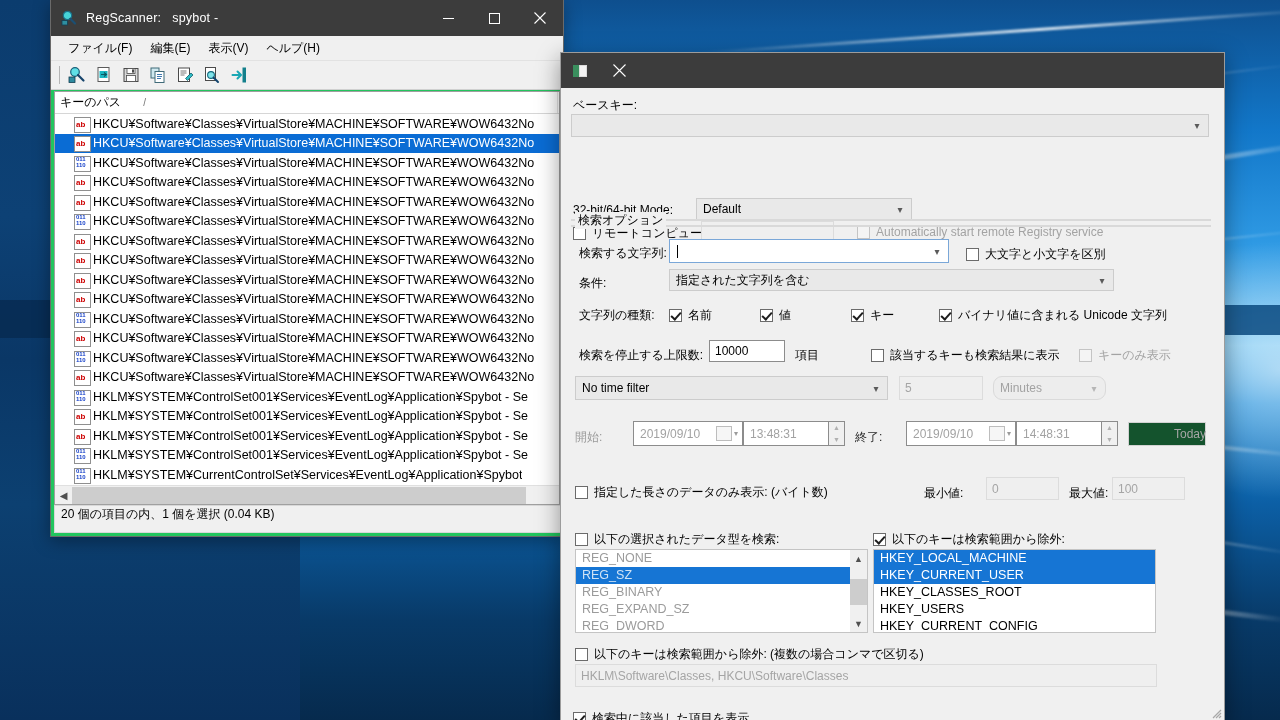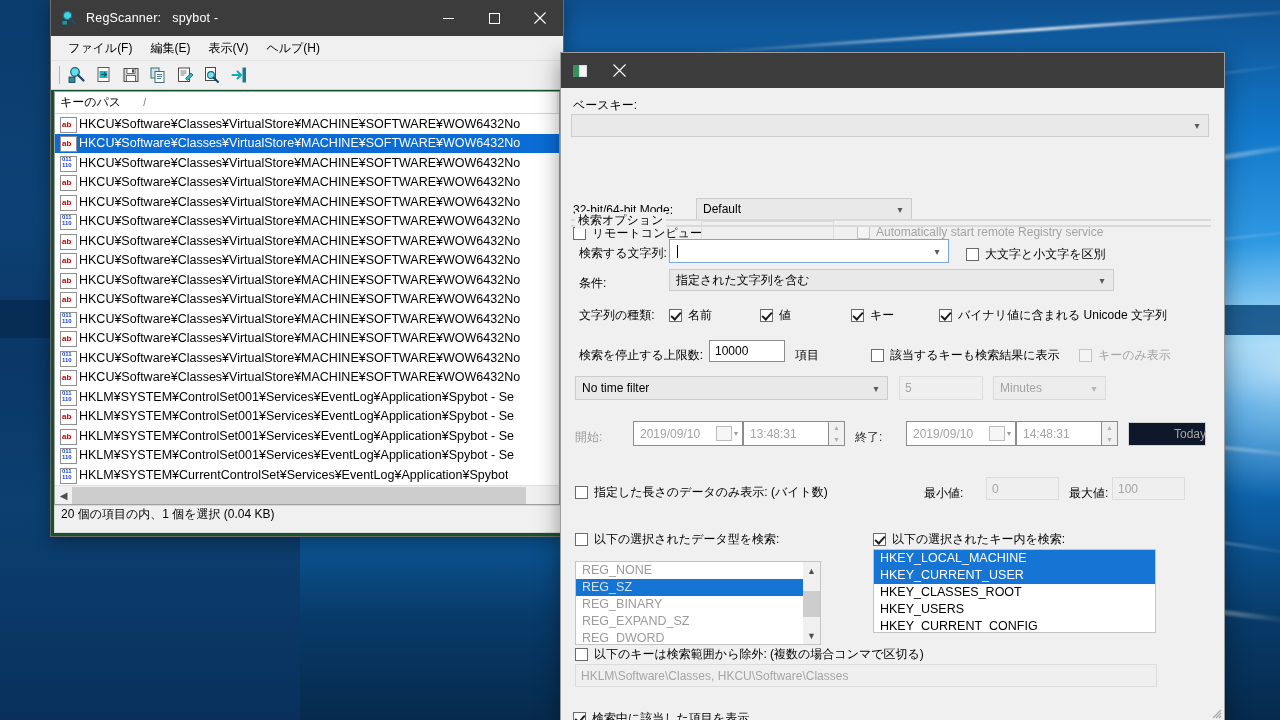--- a/index.html
+++ b/index.html
@@ -29,21 +29,21 @@
   .wp-r5{left:840px;top:430px;width:470px;height:4px;transform:rotate(6deg);}
   .wp-r6{left:880px;top:520px;width:420px;height:3px;transform:rotate(9deg);opacity:.8;}
   .wp-r7{left:930px;top:596px;width:360px;height:5px;transform:rotate(7deg);}
   .wp-glow{position:absolute;left:1120px;top:240px;width:320px;height:260px;
     background:radial-gradient(ellipse at center,rgba(255,255,255,.55) 0%,rgba(255,255,255,0) 70%);}
   .wp-darkband{position:absolute;left:300px;top:305px;width:980px;height:30px;
     background:#0b4a80;opacity:.85;}
 
   
   #main-window{position:absolute;left:50px;top:0;width:512px;height:536px;
-    background:#14532d;border:1px solid #6a6a6a;border-top:none;
+    background:#22c55e;border:1px solid #6a6a6a;border-top:none;
     box-shadow:0 4px 16px rgba(0,0,0,.35);}
   .titlebar{height:36px;background:#3c3c3c;display:flex;align-items:center;}
   .tb-icon{width:16px;height:16px;margin-left:10px;margin-right:9px;position:relative;flex:none;}
   .tb-title{color:#fff;font-size:12.5px;letter-spacing:.2px;white-space:pre;flex:1;}
   .tb-btns{display:flex;height:36px;}
   .tb-btn{width:46px;height:36px;display:flex;align-items:center;justify-content:center;}
   .tb-btn svg{display:block;}
 
   .menubar{height:24px;background:#f0f0f0;display:flex;align-items:center;padding-left:8px;
     border-bottom:1px solid #e2e2e2;}
@@ -54,21 +54,21 @@
   .tbtn{width:24px;height:24px;display:flex;align-items:center;justify-content:center;}
   .tsep{width:1px;height:18px;background:#b5b5b5;margin:0 2px;}
 
   .listhost{position:absolute;left:3px;top:91px;width:504px;height:412px;
     background:#fff;border:1px solid #a0a0a0;overflow:hidden;}
   .colhdr{height:21px;background:#fff;border-bottom:1px solid #d6d6d6;display:flex;align-items:center;}
   .colcell{padding-left:5px;font-size:12px;display:flex;align-items:center;gap:22px;
     height:21px;border-right:1px solid #e4e4e4;box-sizing:border-box;}
   .sortarrow{color:#777;font-size:10px;}
   .rows{height:371px;overflow:hidden;}
-  .row{height:19.5px;display:flex;align-items:center;white-space:nowrap;padding-left:5px;font-size:12.5px;}
+  .row{height:19.5px;display:flex;align-items:center;white-space:nowrap;padding-left:19px;font-size:12.5px;}
   .row.sel{background:#0a6cd4;color:#fff;}
   .ricon{width:15px;height:14px;margin-right:4px;flex:none;position:relative;}
   .rtext{overflow:hidden;}
   .hscroll{position:absolute;left:0;bottom:0;width:504px;height:18px;background:#f0f0f0;
     border-top:1px solid #e0e0e0;display:flex;align-items:center;}
   .hs-left{width:17px;height:17px;display:flex;align-items:center;justify-content:center;color:#505050;font-size:10px;}
   .hs-track{flex:1;height:17px;background:#f0f0f0;position:relative;}
   .hs-thumb{position:absolute;left:0;top:0;height:17px;width:454px;background:#cdcdcd;}
 
   .statusbar{position:absolute;left:3px;bottom:3px;width:504px;height:26px;
@@ -131,21 +131,21 @@
   .spin.dis div{color:#b0b0b0;}
 
   .dateseg{position:absolute;border:1px solid #8c8c8c;box-sizing:border-box;display:flex;align-items:center;
     background:#fff;font-size:12px;}
   .dateseg.dis{background:#fff;color:#a2a2a2;}
   .dd-ico{width:14px;height:13px;border:1px solid #bdbdbd;margin-right:2px;background:#f6f6f6;}
   .dd-ar{color:#9b9b9b;font-size:8px;margin-right:4px;}
 
   .btn{position:absolute;background:#e1e1e1;border:1px solid #adadad;box-sizing:border-box;
     display:flex;align-items:center;justify-content:center;font-size:12px;color:#000;}
-  .btn.dis{background:#0f172a;border:1px solid #d2d2d2;color:#a6a6a6;padding-left:46px;}
+  .btn.dis{background:#14532d;border:1px solid #d2d2d2;color:#a6a6a6;padding-left:46px;}
 
   .grip{position:absolute;right:2px;bottom:2px;width:12px;height:12px;}
 
   
   .ico-ab{width:15px;height:14px;background:#fff;border:1px solid #8f8f8f;position:relative;}
   .ico-ab:before{content:"ab";position:absolute;left:1px;top:-1px;font-size:8px;font-weight:bold;color:#cc0000;
     font-family:"Liberation Sans",sans-serif;line-height:15px;}
   .ico-bin{width:15px;height:14px;background:#fff;border:1px solid #8f8f8f;position:relative;overflow:hidden;}
   .ico-bin:before{content:"011";position:absolute;left:1px;top:-3px;font-size:6px;font-weight:bold;color:#1640c8;line-height:10px;}
   .ico-bin:after{content:"110";position:absolute;left:1px;top:3px;font-size:6px;font-weight:bold;color:#1640c8;line-height:10px;}
@@ -493,21 +493,21 @@
       <span>キーのみ表示</span>
     </div>
 
     <div class="combo" style="left:14px;top:288px;width:313px;height:24px;">
       <span class="cv">No time filter</span>
       <span class="carrow">▾</span>
     </div>
     <div class="txt dis" style="left:338px;top:288px;width:84px;height:24px;">
       <span>5</span>
     </div>
-    <div class="combo dis" style="left:432px;top:288px;width:113px;height:24px;">
+    <div class="combo dis" style="left:432px;top:288px;width:113px;height:24px;border-radius:9px;">
       <span class="cv">Minutes</span>
       <span class="carrow">▾</span>
     </div>
 
     <span class="lbl dis" style="left:14px;top:341px;">開始:</span>
     <div class="dateseg dis" style="left:72px;top:333px;width:110px;height:25px;padding-left:6px;justify-content:space-between;">
       <span>2019/09/10</span>
       <span style="display:flex;align-items:center;">
         <span class="dd-ico"></span>
         <span class="dd-ar">▾</span>
@@ -550,40 +550,40 @@
     </div>
     <span class="lbl" style="left:508px;top:397px;">最大値:</span>
     <div class="txt dis" style="left:551px;top:389px;width:73px;height:23px;">
       <span>100</span>
     </div>
 
     <div class="cb" style="left:14px;top:443px;">
       <span class="box"></span>
       <span>以下の選択されたデータ型を検索:</span>
     </div>
-    <div class="lst" style="left:14px;top:473px;width:246px;height:84px;">
+    <div class="lst" style="left:14px;top:461px;width:293px;height:84px;">
       <div id="datatype-rows" style="width:276px;">
           <div class="lrow grey">REG_NONE</div>
           <div class="lrow selgrey">REG_SZ</div>
           <div class="lrow grey">REG_BINARY</div>
           <div class="lrow grey">REG_EXPAND_SZ</div>
           <div class="lrow grey">REG_DWORD</div>
         </div>
       <div class="vscroll">
         <span class="vs-btn">▲</span>
         <span class="vs-track">
           <span class="vs-thumb" style="top:12px;height:26px;"></span>
         </span>
         <span class="vs-btn">▼</span>
       </div>
     </div>
 
     <div class="cb" style="left:312px;top:443px;">
       <span class="box checked"></span>
-      <span>以下の選択されたキー内を検索:</span>
+      <span>以下のキーは検索範囲から除外:</span>
     </div>
     <div class="lst" style="left:312px;top:461px;width:283px;height:84px;">
       <div id="rootkey-rows">
           <div class="lrow sel">HKEY_LOCAL_MACHINE</div>
           <div class="lrow sel">HKEY_CURRENT_USER</div>
           <div class="lrow">HKEY_CLASSES_ROOT</div>
           <div class="lrow">HKEY_USERS</div>
           <div class="lrow">HKEY_CURRENT_CONFIG</div>
         </div>
     </div>

